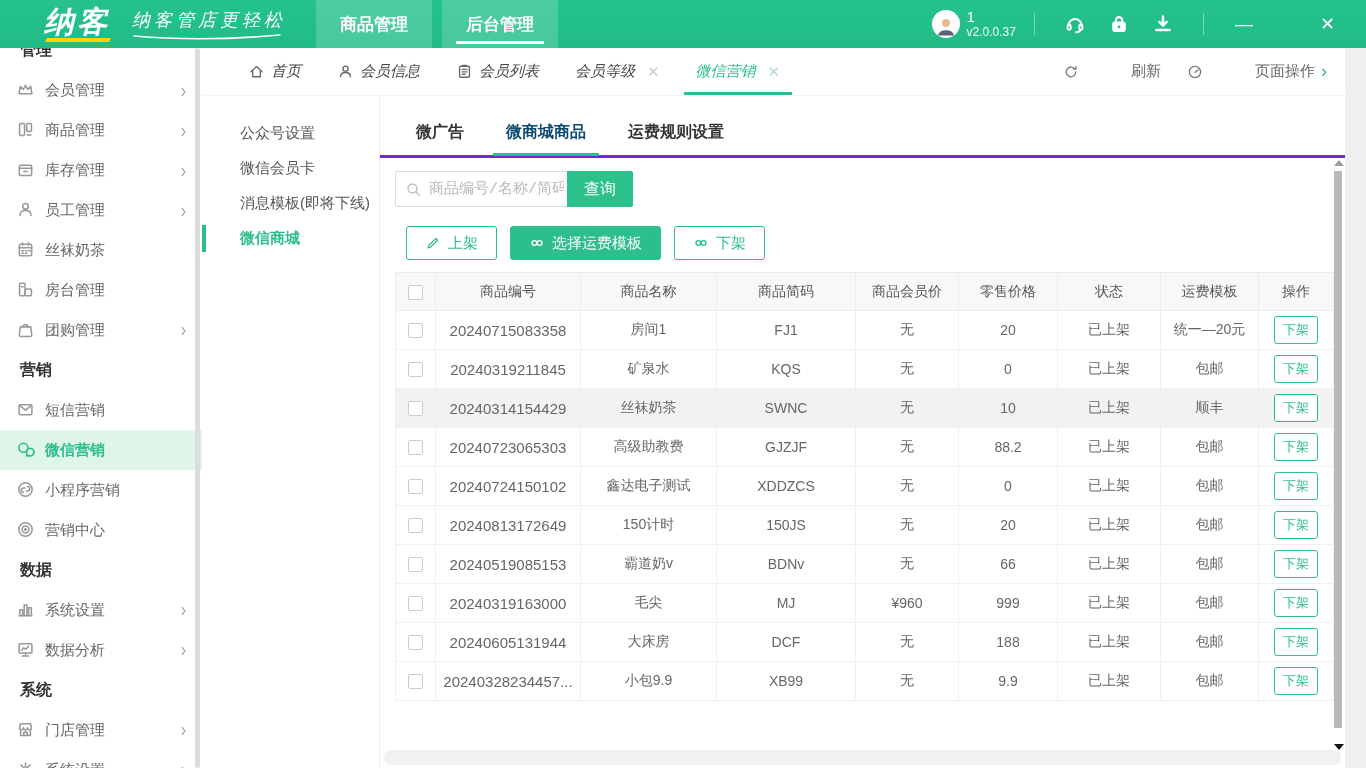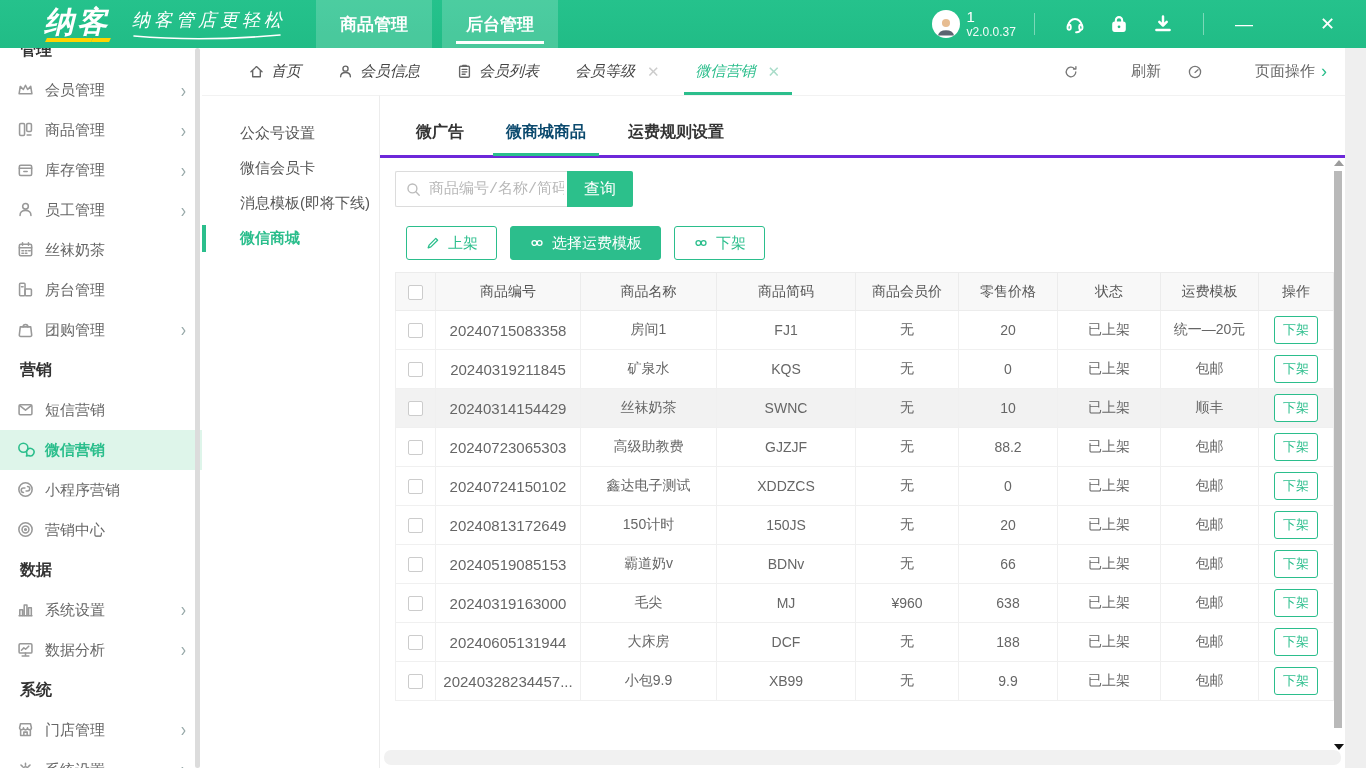--- a/index.html
+++ b/index.html
@@ -534,21 +534,21 @@
             <td>已上架</td>
             <td>包邮</td>
             <td><span class="op-btn">下架</span></td>
           </tr>
           <tr class="">
             <td><input type="checkbox" class="cbx" style=""></td>
             <td class="code">20240319163000</td>
             <td>毛尖</td>
             <td>MJ</td>
             <td>¥960</td>
-            <td>638</td>
+            <td>999</td>
             <td>已上架</td>
             <td>包邮</td>
             <td><span class="op-btn">下架</span></td>
           </tr>
           <tr class="">
             <td><input type="checkbox" class="cbx" style=""></td>
             <td class="code">20240605131944</td>
             <td>大床房</td>
             <td>DCF</td>
             <td>无</td>

